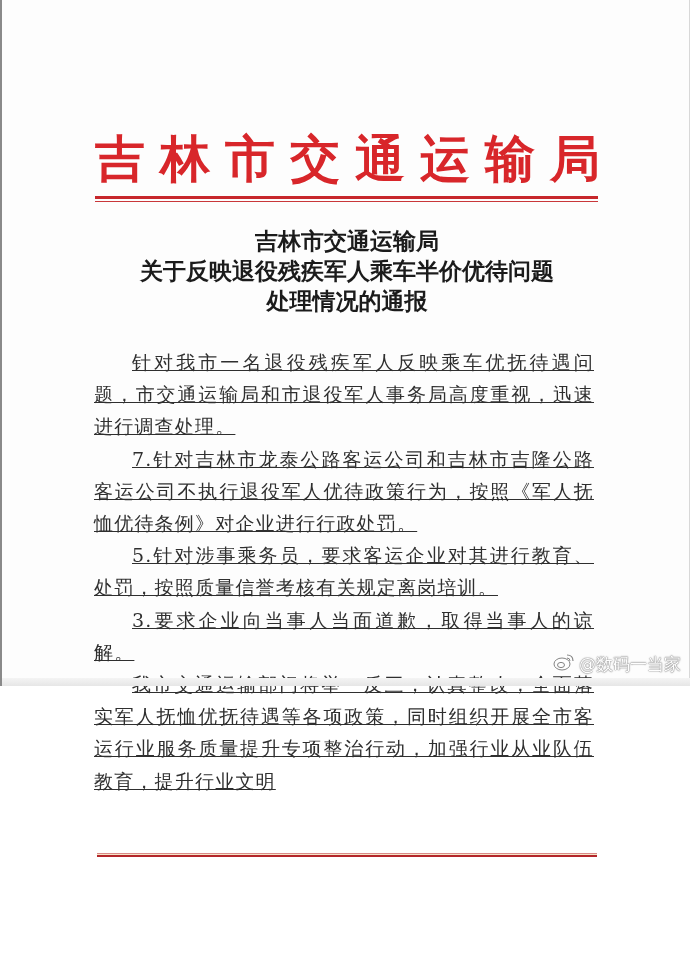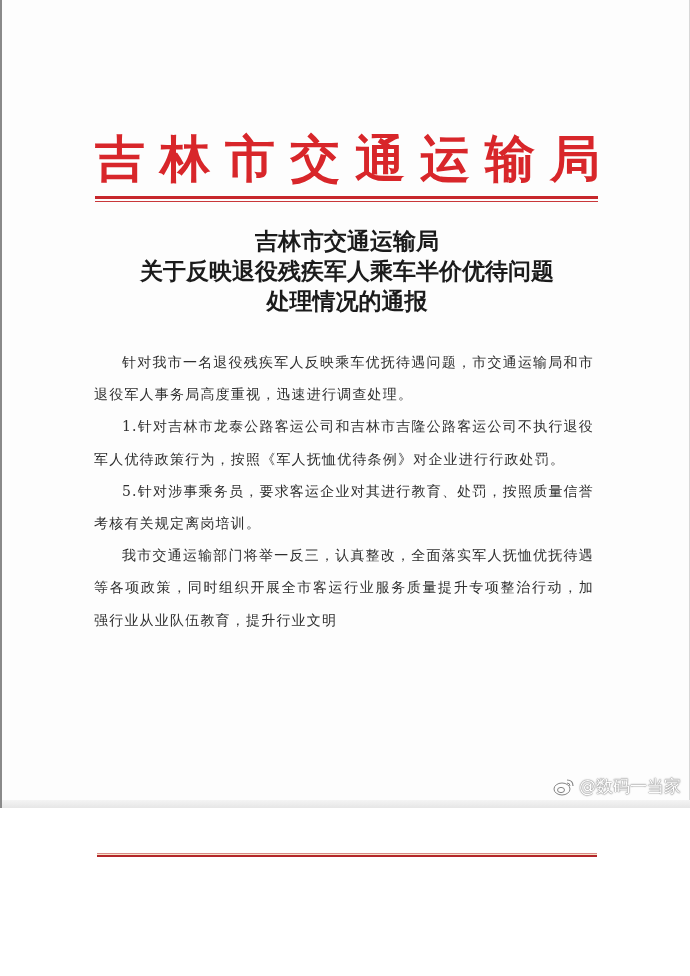--- a/index.html
+++ b/index.html
@@ -11,21 +11,21 @@
       width: 690px;
       height: 976px;
       position: relative;
       overflow: hidden;
       font-family: "DejaVu Serif", "Liberation Serif", serif;
       color: #2a2a2a;
     }
     .page {
       position: absolute;
       left: 0; top: 0;
-      width: 690px; height: 808px;
+      width: 690px; height: 686px;
       background: #fdfdfd;
       border-left: 2px solid #8a8a8a;
       border-right: 1px solid #d8d8d8;
       box-sizing: border-box;
     }
     .bottom-strip {
       position: absolute;
       left: 0; bottom: 0;
       width: 690px; height: 8px;
       background: linear-gradient(to bottom, #f4f4f4, #e6e6e6);
@@ -68,41 +68,41 @@
     }
     .title-line {
       display: block;
       white-space: nowrap;
     }
     .body-text {
       position: absolute;
       left: 92px; top: 346px;
       width: 500px;
       font-family: "DejaVu Serif", "Liberation Serif", serif;
-      font-size: 14px;
+      font-size: 19px;
       line-height: 32.2px;
       color: #2f2f2f;
+      text-decoration: underline;
     }
     .para {
       margin: 0;
       text-indent: 2em;
       text-align: justify;
       letter-spacing: 1.2px;
     }
     .rule-bottom {
       position: absolute;
       left: 95px; top: 853px;
       width: 500px; height: 4px;
       background: linear-gradient(to bottom, #d98a86 0, #d98a86 1px, #f6e5c9 1px, #f6e5c9 2px, #b3262a 2px, #b3262a 4px);
     }
     .watermark {
       position: absolute;
       right: 8px; bottom: 10px;
       display: flex;
-      align-items: center;
       gap: 4px;
       color: #ffffff;
       font-family: "DejaVu Sans", "Liberation Sans", sans-serif;
       font-size: 17px;
       text-shadow: 0 0 1px #777, 0 0 1px #777, 0 0 2px #999;
       opacity: 0.9;
     }
     .weibo-icon {
       width: 22px; height: 18px;
       display: inline-block;
@@ -118,22 +118,23 @@
   <div class="rule-top-thin"></div>
 
   <div class="title-block">
     <span class="title-line">吉林市交通运输局</span>
     <span class="title-line">关于反映退役残疾军人乘车半价优待问题</span>
     <span class="title-line">处理情况的通报</span>
   </div>
 
   <div class="body-text">
     <p class="para">针对我市一名退役残疾军人反映乘车优抚待遇问题，市交通运输局和市退役军人事务局高度重视，迅速进行调查处理。</p>
-    <p class="para">1.针对吉林市龙泰公路客运公司和吉林市吉隆公路客运公司不执行退役军人优待政策行为，按照《军人抚恤优待条例》对企业进行行政处罚。</p>
+    <p class="para">7.针对吉林市龙泰公路客运公司和吉林市吉隆公路客运公司不执行退役军人优待政策行为，按照《军人抚恤优待条例》对企业进行行政处罚。</p>
     <p class="para">5.针对涉事乘务员，要求客运企业对其进行教育、处罚，按照质量信誉考核有关规定离岗培训。</p>
+    <p class="para">3.要求企业向当事人当面道歉，取得当事人的谅解。</p>
     <p class="para">我市交通运输部门将举一反三，认真整改，全面落实军人抚恤优抚待遇等各项政策，同时组织开展全市客运行业服务质量提升专项整治行动，加强行业从业队伍教育，提升行业文明</p>
   </div>
 
   <div class="rule-bottom"></div>
 
   <div class="watermark">
     <span class="weibo-icon">
       <svg width="22" height="18" viewBox="0 0 22 18">
         <ellipse cx="9" cy="11" rx="8" ry="6" fill="#ffffff" stroke="#777" stroke-width="1"></ellipse>
         <ellipse cx="8" cy="12" rx="3.5" ry="2.6" fill="none" stroke="#777" stroke-width="1"></ellipse>

